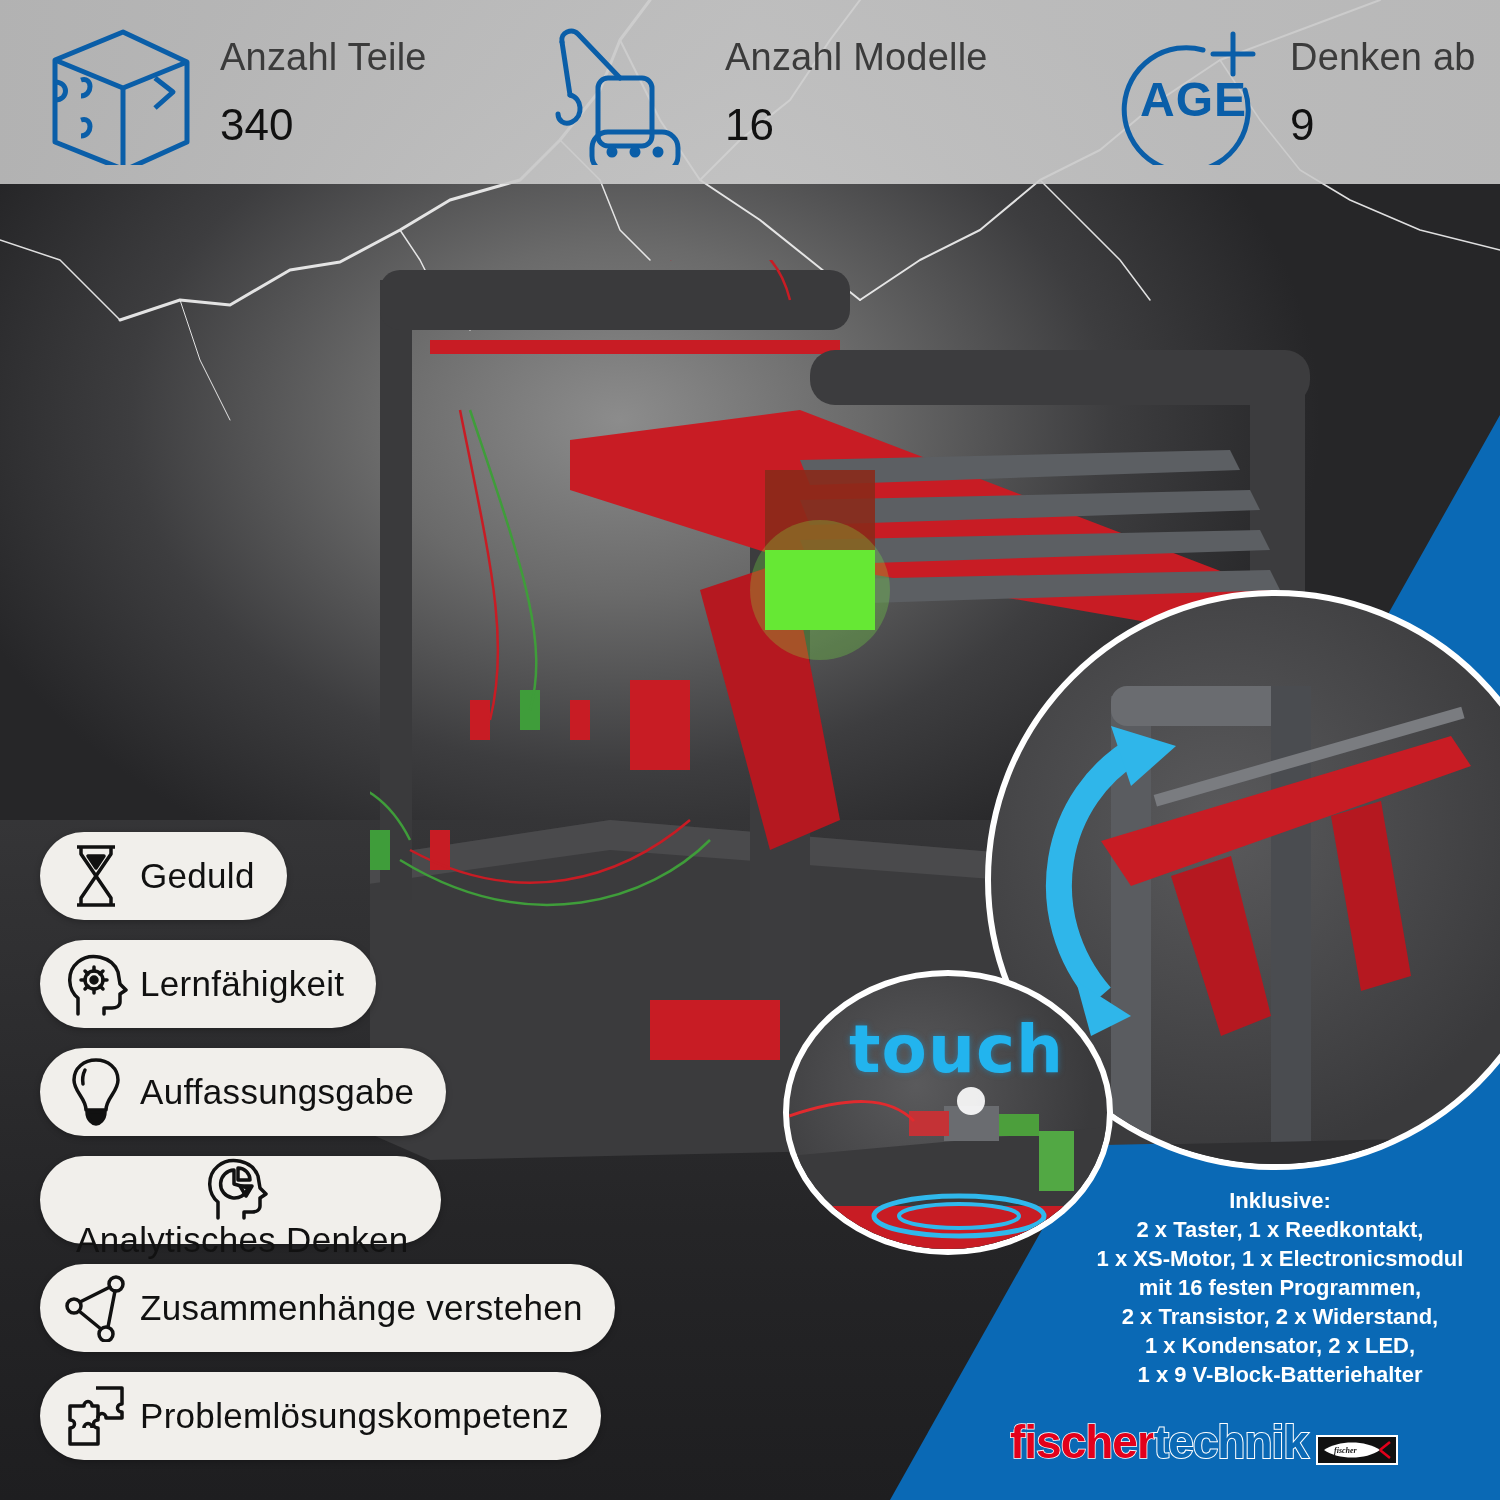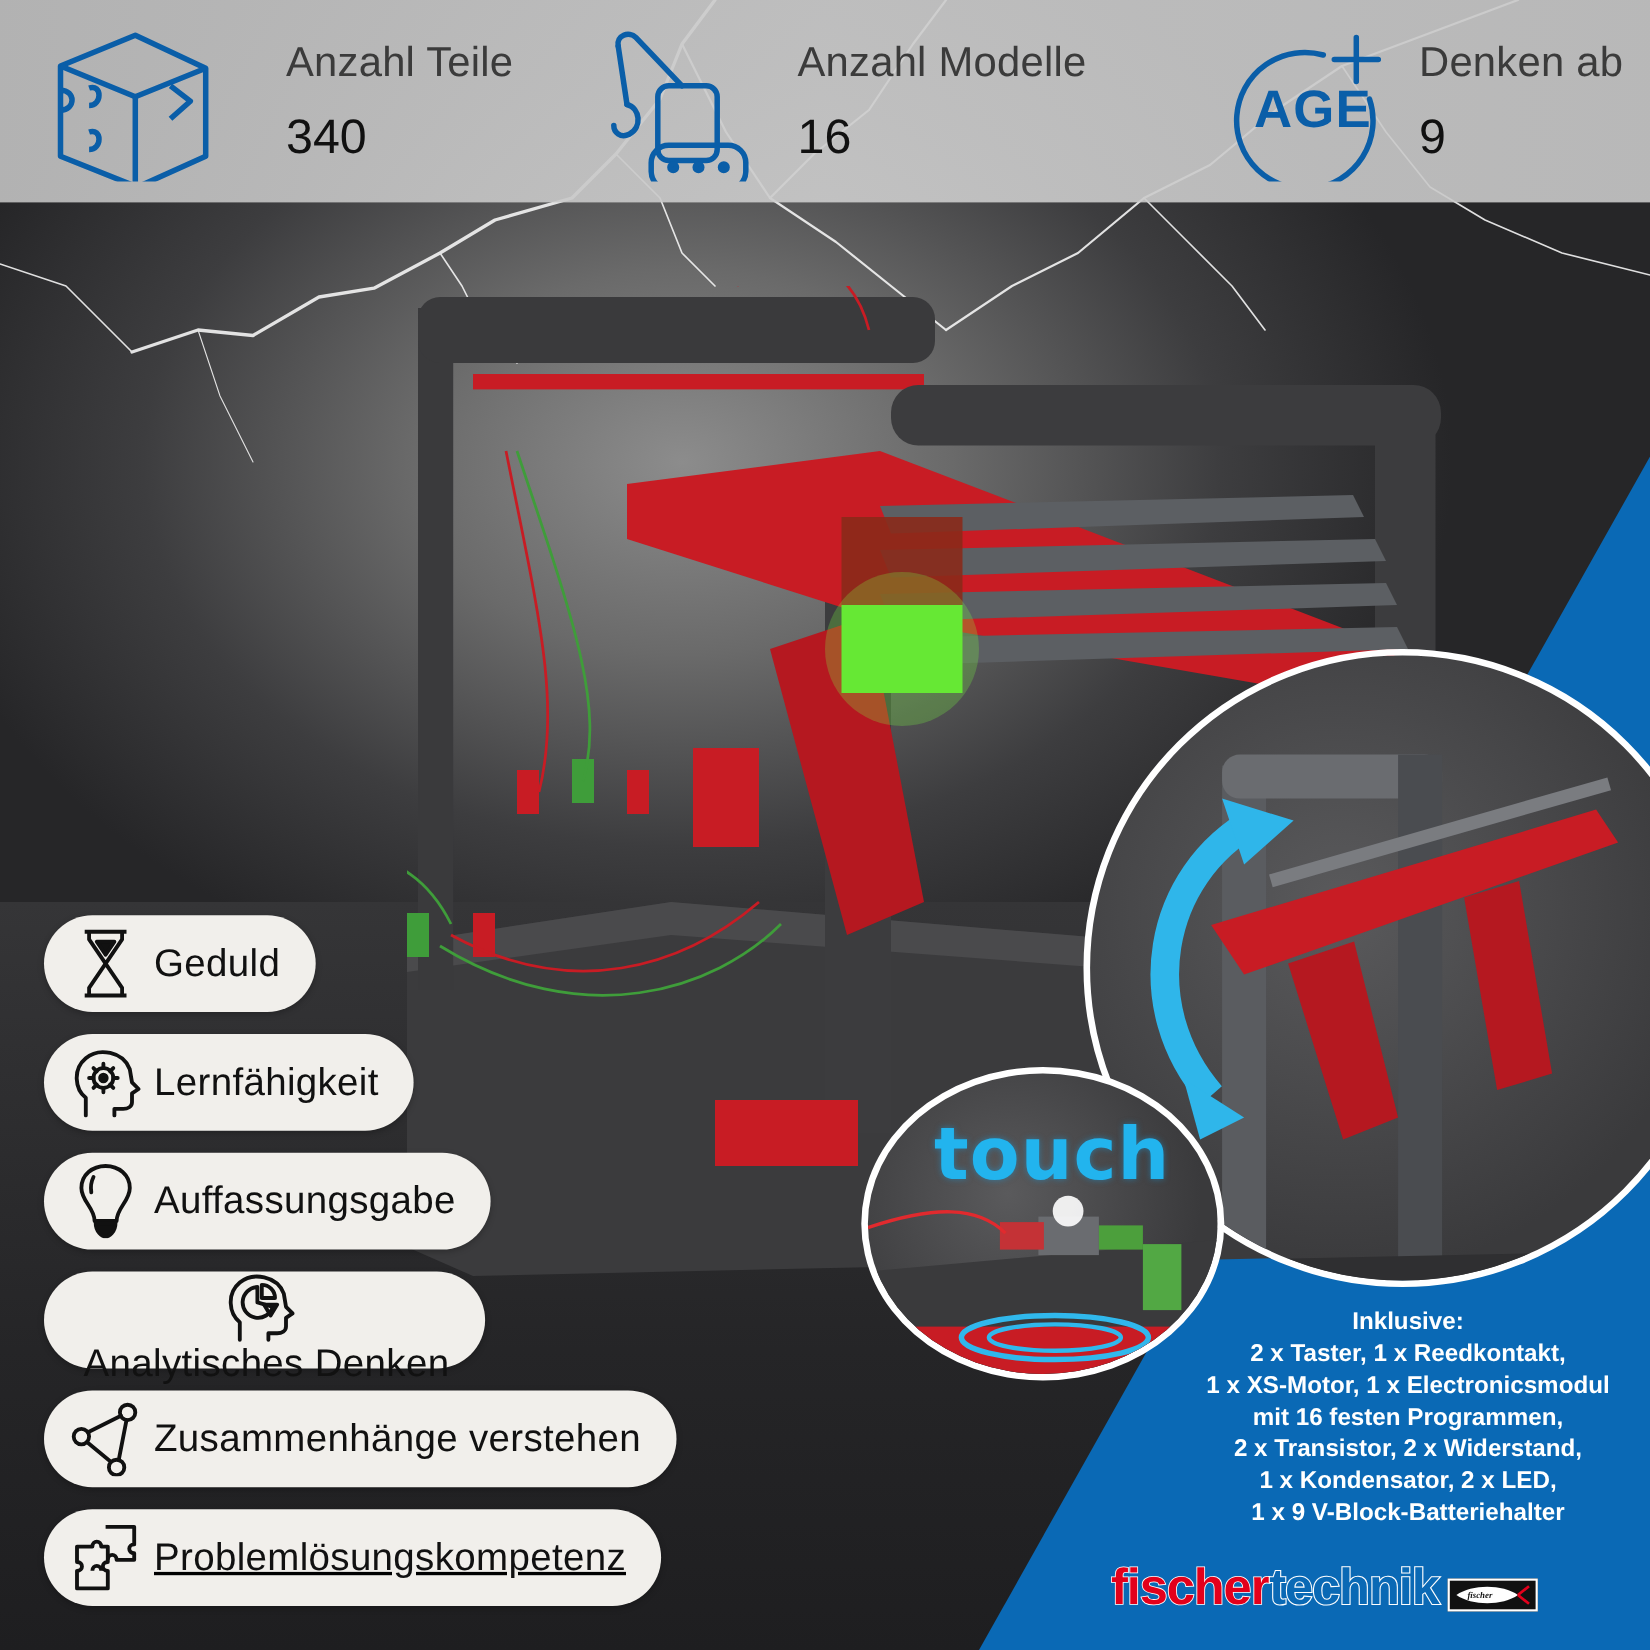--- a/index.html
+++ b/index.html
@@ -155,21 +155,21 @@
     <path d="M100 150 C 150 300, 180 380, 160 450" stroke="#3f9d3a"></path>
     <path d="M-160 570 C -80 500, 0 500, 40 580" stroke="#3f9d3a"></path>
     <path d="M40 590 C 150 650, 250 620, 320 560" stroke="#c81c24"></path>
     <path d="M30 600 C 160 680, 280 640, 340 580" stroke="#3f9d3a"></path>
     <path d="M300 0 C 320 -40, 400 -40, 420 40" stroke="#c81c24"></path>
   </g>
 </svg>
 
 <div class="header">
 
-  <div class="stat" style="left:45px;gap:40px;">
+  <div class="stat" style="left:45px;">
     <div class="stat-icon">
       <svg width="145" height="145" viewBox="0 0 145 145" fill="none" stroke="#0a5ea8" stroke-width="5" stroke-linejoin="round">
         <polygon points="10,40 78,12 142,42 142,122 80,150 10,122"></polygon>
         <path d="M10,40 L78,68 L142,42"></path>
         <path d="M78,68 L78,150"></path>
         <path d="M10,62 C 24,62 24,80 10,80"></path>
         <path d="M36,60 C 48,56 48,76 36,76"></path>
         <path d="M36,100 C 48,96 48,116 36,116"></path>
         <path d="M110,58 L128,72 L110,88"></path>
       </svg>
@@ -298,21 +298,21 @@
     <svg width="64" height="68" viewBox="0 0 64 68" fill="none" stroke="#111" stroke-width="3.5" stroke-linecap="round">
       <circle cx="10" cy="32" r="7"></circle>
       <circle cx="52" cy="10" r="7"></circle>
       <circle cx="42" cy="60" r="7"></circle>
       <path d="M16 28 L46 13 M15 37 L37 55 M51 17 L44 53"></path>
     </svg>
   </div>
   <div class="skill-label">Zusammenhänge verstehen</div>
 </div>
 
-<div class="skill" style="top:1372px;text-decoration:underline;">
+<div class="skill" style="top:1372px;">
   <div class="skill-icon">
     <svg width="60" height="64" viewBox="0 0 60 64" fill="none" stroke="#111" stroke-width="3.5" stroke-linejoin="round">
       <path d="M4 22 H18 C 18 16 26 16 26 22 H32 V36 C 26 36 26 44 32 44 V60 H4 V44 C 10 44 10 36 4 36 Z"></path>
       <path d="M30 4 H56 V20 C 50 20 50 28 56 28 V34 H40 C 40 28 32 28 32 34"></path>
       <path d="M18 44 C 18 38 26 38 26 44"></path>
     </svg>
   </div>
   <div class="skill-label">Problemlösungskompetenz</div>
 </div>
 

